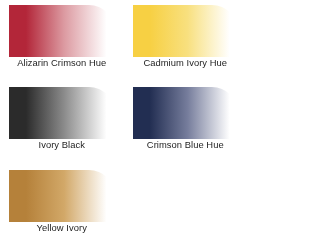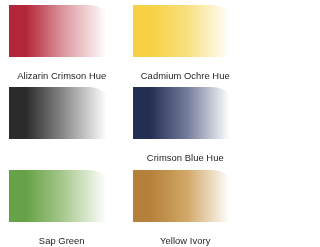--- a/index.html
+++ b/index.html
@@ -37,21 +37,21 @@
 
   .swatch-chip {
     width: 100%;
     height: 52px;
     box-sizing: border-box;
     border-top-right-radius: 26px;
     background-color: #cccccc;
   }
 
   .swatch-label {
-    margin-top: 13px;
+    margin-top: 0;
     font-size: 9.4px;
     line-height: 11px;
     letter-spacing: 0.05px;
     color: #242424;
     text-align: center;
     white-space: nowrap;
     font-family: "Liberation Sans", sans-serif;
   }
 </style>
 </head>
@@ -59,35 +59,32 @@
 
 <div id="swatch-chart" style="background: rgb(255, 255, 255);">
 
   <div class="swatch-cell">
     <div class="swatch-chip" style="background: linear-gradient(to right, rgb(179, 38, 57) 0%, rgb(179, 38, 57) 16%, rgb(220, 154, 161) 52%, rgb(255, 255, 255) 92%, rgb(255, 255, 255) 100%);"></div>
     <div class="swatch-label" style="color: rgb(36, 36, 36);">Alizarin Crimson Hue</div>
   </div>
 
   <div class="swatch-cell">
     <div class="swatch-chip" style="background: linear-gradient(to right, rgb(247, 208, 67) 0%, rgb(247, 208, 67) 16%, rgb(248, 224, 127) 52%, rgb(255, 255, 255) 92%, rgb(255, 255, 255) 100%);"></div>
-    <div class="swatch-label" style="color: rgb(36, 36, 36);">Cadmium Ochre Hue</div>
+    <div class="swatch-label" style="color: rgb(36, 36, 36);">Cadmium Ivory Hue</div>
   </div>
 
   <div class="swatch-cell">
     <div class="swatch-chip" style="background: linear-gradient(to right, rgb(43, 43, 43) 0%, rgb(43, 43, 43) 16%, rgb(139, 139, 139) 52%, rgb(255, 255, 255) 92%, rgb(255, 255, 255) 100%);"></div>
+    <div class="swatch-label" style="color: rgb(36, 36, 36);">Ivory Black</div>
   </div>
 
   <div class="swatch-cell">
     <div class="swatch-chip" style="background: linear-gradient(to right, rgb(34, 46, 82) 0%, rgb(34, 46, 82) 16%, rgb(118, 125, 156) 52%, rgb(255, 255, 255) 92%, rgb(255, 255, 255) 100%);"></div>
     <div class="swatch-label" style="color: rgb(36, 36, 36);">Crimson Blue Hue</div>
   </div>
 
-  <div class="swatch-cell">
-    <div class="swatch-chip" style="background: linear-gradient(to right, rgb(102, 162, 71) 0%, rgb(102, 162, 71) 16%, rgb(169, 201, 143) 52%, rgb(255, 255, 255) 92%, rgb(255, 255, 255) 100%);"></div>
-    <div class="swatch-label" style="color: rgb(36, 36, 36);">Sap Green</div>
-  </div>
 
   <div class="swatch-cell">
     <div class="swatch-chip" style="background: linear-gradient(to right, rgb(181, 129, 58) 0%, rgb(181, 129, 58) 16%, rgb(210, 168, 104) 52%, rgb(255, 255, 255) 92%, rgb(255, 255, 255) 100%);"></div>
     <div class="swatch-label" style="color: rgb(36, 36, 36);">Yellow Ivory</div>
   </div>
 
 </div>
 
 </body></html>

